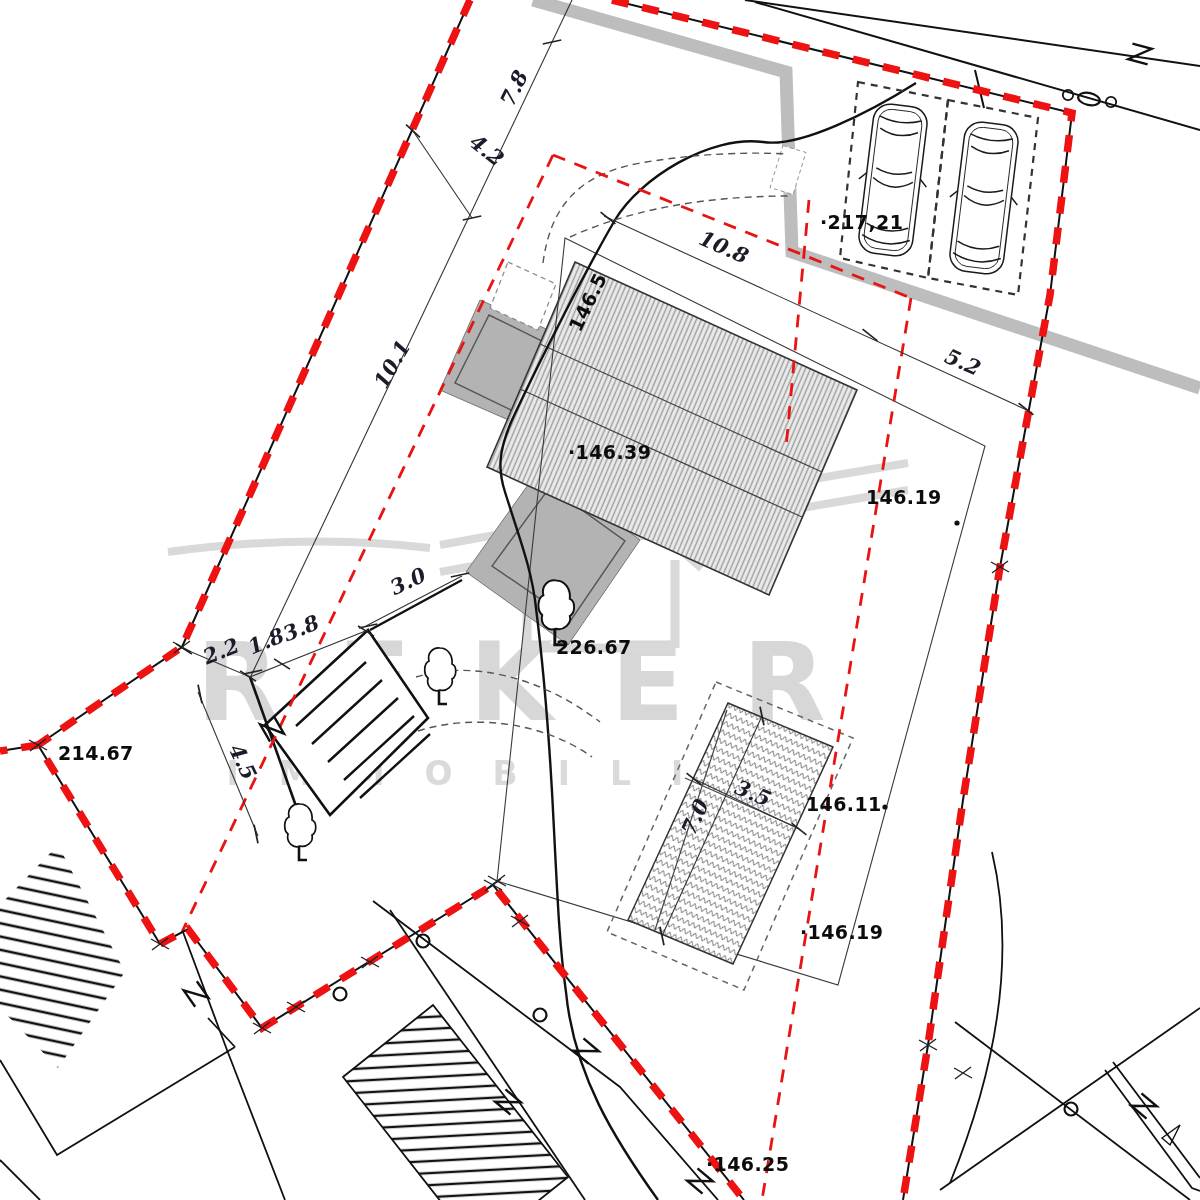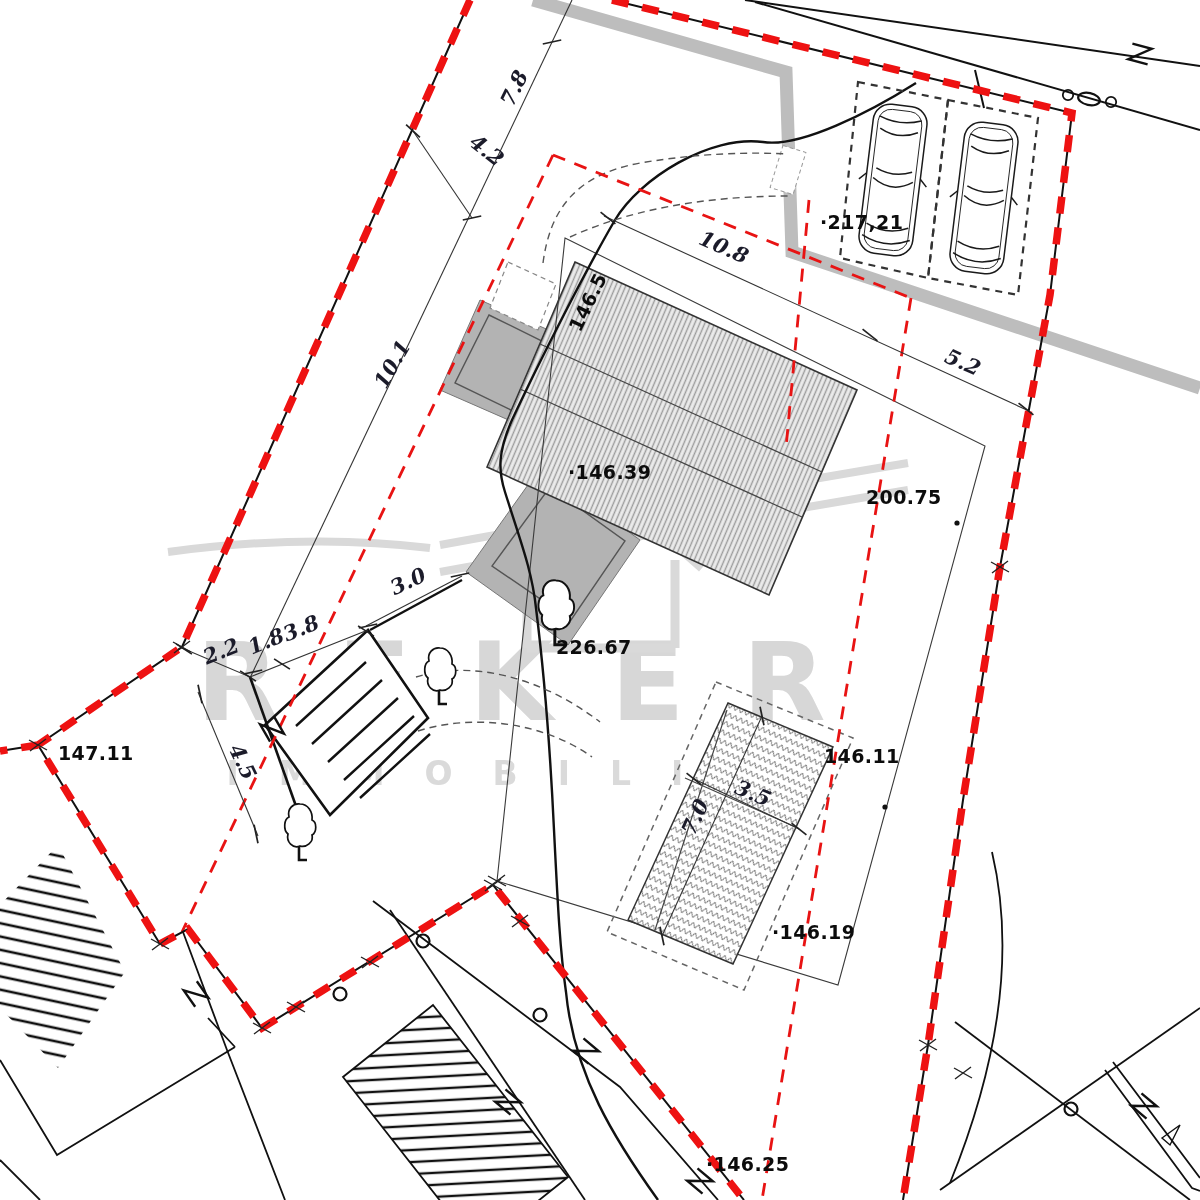--- a/index.html
+++ b/index.html
@@ -252,26 +252,26 @@
 
     <g fill="#111">
       <circle cx="957" cy="523" r="2.6"></circle>
       <circle cx="885" cy="807" r="2.6"></circle>
     </g>
   </svg>
 
   <div id="labels">
       <div class="lbl elev" style="left: 820px; top: 222px; transform: translate(0px, -50%) rotate(0deg);">·217,21</div>
       <div class="lbl elev" style="left: 574px; top: 330px; transform: translate(0px, -50%) rotate(-64deg);">146.5</div>
-      <div class="lbl elev" style="left: 568px; top: 472px; transform: translate(0px, -50%) rotate(0deg); text-align: right;">·146.39</div>
-      <div class="lbl elev" style="left: 866px; top: 497px; transform: translate(0px, -50%) rotate(0deg);">200.75</div>
+      <div class="lbl elev" style="left: 568px; top: 452px; transform: translate(0px, -50%) rotate(0deg); text-align: right;">·146.39</div>
+      <div class="lbl elev" style="left: 866px; top: 497px; transform: translate(0px, -50%) rotate(0deg);">146.19</div>
       <div class="lbl elev" style="left: 556px; top: 647px; transform: translate(0px, -50%) rotate(0deg);">226.67</div>
-      <div class="lbl elev" style="left: 58px; top: 753px; transform: translate(0px, -50%) rotate(0deg);">147.11</div>
-      <div class="lbl elev" style="left: 806px; top: 756px; transform: translate(0px, -50%) rotate(0deg); margin-left: 18px;">146.11</div>
-      <div class="lbl elev" style="left: 772px; top: 932px; transform: translate(0px, -50%) rotate(0deg);">·146.19</div>
+      <div class="lbl elev" style="left: 58px; top: 753px; transform: translate(0px, -50%) rotate(0deg);">214.67</div>
+      <div class="lbl elev" style="left: 806px; top: 804px; transform: translate(0px, -50%) rotate(0deg);">146.11</div>
+      <div class="lbl elev" style="left: 800px; top: 932px; transform: translate(0px, -50%) rotate(0deg);">·146.19</div>
       <div class="lbl elev" style="left: 706px; top: 1164px; transform: translate(0px, -50%) rotate(0deg);">·146.25</div>
       <div class="lbl dim" style="left: 514px; top: 88px; transform: translate(-50%, -50%) rotate(-64deg);">7.8</div>
       <div class="lbl dim" style="left: 487px; top: 150px; transform: translate(-50%, -50%) rotate(38deg);">4.2</div>
       <div class="lbl dim" style="left: 724px; top: 247px; transform: translate(-50%, -50%) rotate(24deg);">10.8</div>
       <div class="lbl dim" style="left: 963px; top: 362px; transform: translate(-50%, -50%) rotate(24deg);">5.2</div>
       <div class="lbl dim" style="left: 392px; top: 364px; transform: translate(-50%, -50%) rotate(-60deg);">10.1</div>
       <div class="lbl dim" style="left: 408px; top: 581px; transform: translate(-50%, -50%) rotate(-25deg);">3.0</div>
       <div class="lbl dim" style="left: 266px; top: 641px; transform: translate(-50%, -50%) rotate(-22deg);">1.8</div>
       <div class="lbl dim" style="left: 301px; top: 628px; transform: translate(-50%, -50%) rotate(-22deg);">3.8</div>
       <div class="lbl dim" style="left: 221px; top: 651px; transform: translate(-50%, -50%) rotate(-22deg);">2.2</div>

